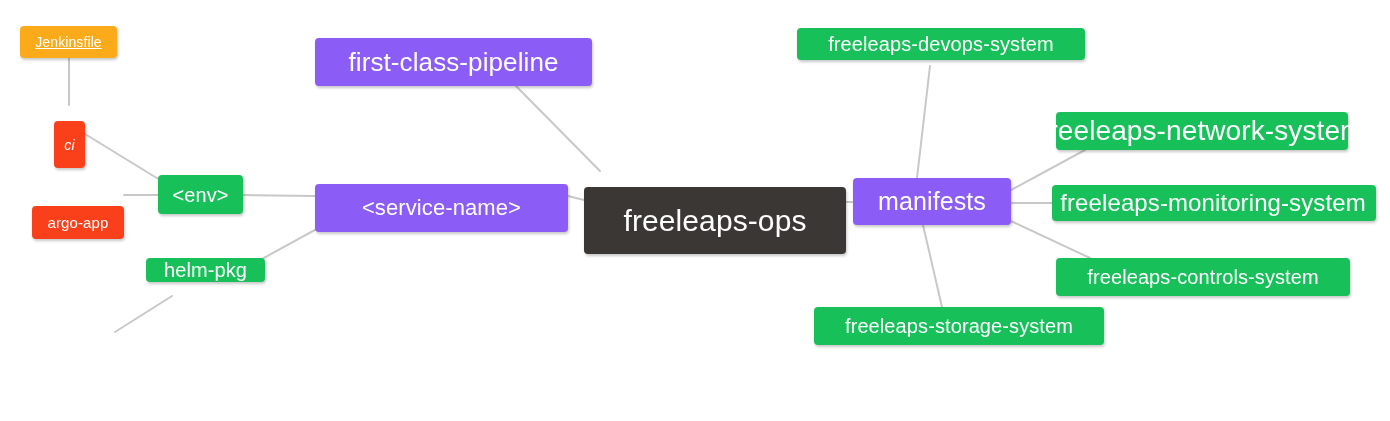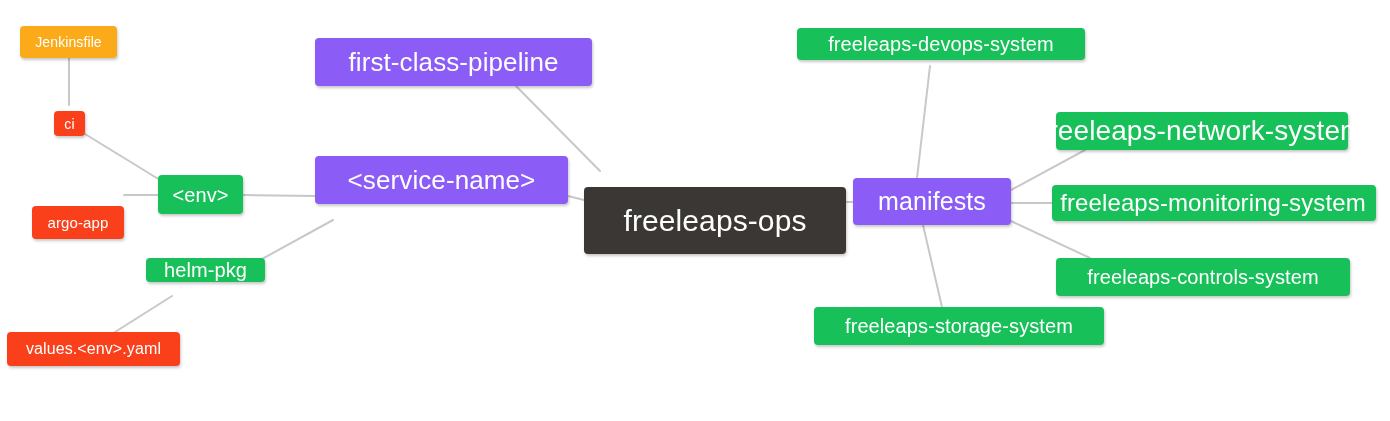--- a/index.html
+++ b/index.html
@@ -39,21 +39,21 @@
     line-height: 1;
     letter-spacing: 0.1px;
     box-shadow: 1px 2px 3px rgba(0,0,0,0.22);
     z-index: 2;
     padding: 0 10px;
     user-select: none;
   }
   .n-root   { background: #3b3734; margin-top: 16px; }
   .n-blue   { background: #8b5cf6; }
   .n-green  { background: #18c05a; }
-  .n-orange { background: #fbaa19; }
+  .n-orange { background: #fbaa19; text-decoration: underline; }
   .n-red    { background: #f9401b; }
 </style>
 </head>
 <body>
 
 <div id="mindmap">
   <svg id="edges" viewBox="0 0 1390 421" xmlns="http://www.w3.org/2000/svg">
       <line x1="69" y1="58" x2="69" y2="105" stroke="#c8c8c8" stroke-width="2" stroke-linecap="round"></line>
       <line x1="85" y1="134" x2="160" y2="180" stroke="#c8c8c8" stroke-width="2" stroke-linecap="round"></line>
       <line x1="124" y1="195" x2="158" y2="195" stroke="#c8c8c8" stroke-width="2" stroke-linecap="round"></line>
@@ -63,27 +63,26 @@
       <line x1="516" y1="86" x2="600" y2="171" stroke="#c8c8c8" stroke-width="2" stroke-linecap="round"></line>
       <line x1="568" y1="196" x2="584" y2="200" stroke="#c8c8c8" stroke-width="2" stroke-linecap="round"></line>
       <line x1="846" y1="202" x2="853" y2="202" stroke="#c8c8c8" stroke-width="2" stroke-linecap="round"></line>
       <line x1="917" y1="178" x2="930" y2="66" stroke="#c8c8c8" stroke-width="2" stroke-linecap="round"></line>
       <line x1="1011" y1="190" x2="1085" y2="150" stroke="#c8c8c8" stroke-width="2" stroke-linecap="round"></line>
       <line x1="1011" y1="203" x2="1052" y2="203" stroke="#c8c8c8" stroke-width="2" stroke-linecap="round"></line>
       <line x1="1011" y1="221" x2="1090" y2="258" stroke="#c8c8c8" stroke-width="2" stroke-linecap="round"></line>
       <line x1="923" y1="225" x2="942" y2="307" stroke="#c8c8c8" stroke-width="2" stroke-linecap="round"></line>
     </svg>
 <div class="node n-orange" style="left: 20px; top: 26px; width: 97px; height: 32px; font-size: 14px;">Jenkinsfile</div>
-    <div class="node n-red" style="left: 54px; top: 111px; width: 31px; height: 25px; font-size: 14px;">ci</div>
+    <div class="node n-red" style="left: 54px; top: 121px; width: 31px; height: 47px; font-size: 14px; font-style: italic;">ci</div>
     <div class="node n-red" style="left: 32px; top: 178px; width: 92px; height: 33px; font-size: 15px; margin-top: 28px;">argo-app</div>
     <div class="node n-green" style="left: 158px; top: 175px; width: 85px; height: 39px; font-size: 20px;">&lt;env&gt;</div>
     <div class="node n-green" style="left: 146px; top: 258px; width: 119px; height: 24px; font-size: 20px;">helm-pkg</div>
-    <div class="node n-red" style="left: 7px; top: 332px; width: 173px; height: 34px; font-size: 16px;">values.&lt;env&gt;.yaml</div>
     <div class="node n-blue" style="left: 315px; top: 38px; width: 277px; height: 48px; font-size: 26px;">first-class-pipeline</div>
-    <div class="node n-blue" style="left: 315px; top: 156px; width: 253px; height: 48px; font-size: 26px;">&lt;service-name&gt;</div>
+    <div class="node n-blue" style="left: 315px; top: 184px; width: 253px; height: 48px; font-size: 22px;">&lt;service-name&gt;</div>
     <div class="node n-root" style="left: 584px; top: 171px; width: 262px; height: 67px; font-size: 30px;">freeleaps-ops</div>
     <div class="node n-blue" style="left: 853px; top: 178px; width: 158px; height: 47px; font-size: 25px;">manifests</div>
     <div class="node n-green" style="left: 797px; top: 28px; width: 288px; height: 32px; font-size: 20px;">freeleaps-devops-system</div>
     <div class="node n-green" style="left: 1056px; top: 112px; width: 292px; height: 38px; font-size: 28px;">freeleaps-network-system</div>
     <div class="node n-green" style="left: 1052px; top: 185px; width: 324px; height: 36px; font-size: 24px; padding-left: 8px;">freeleaps-monitoring-system</div>
     <div class="node n-green" style="left: 1056px; top: 258px; width: 294px; height: 38px; font-size: 20px;">freeleaps-controls-system</div>
     <div class="node n-green" style="left: 814px; top: 307px; width: 290px; height: 38px; font-size: 20px;">freeleaps-storage-system</div>
   </div>
 
 </body></html>

